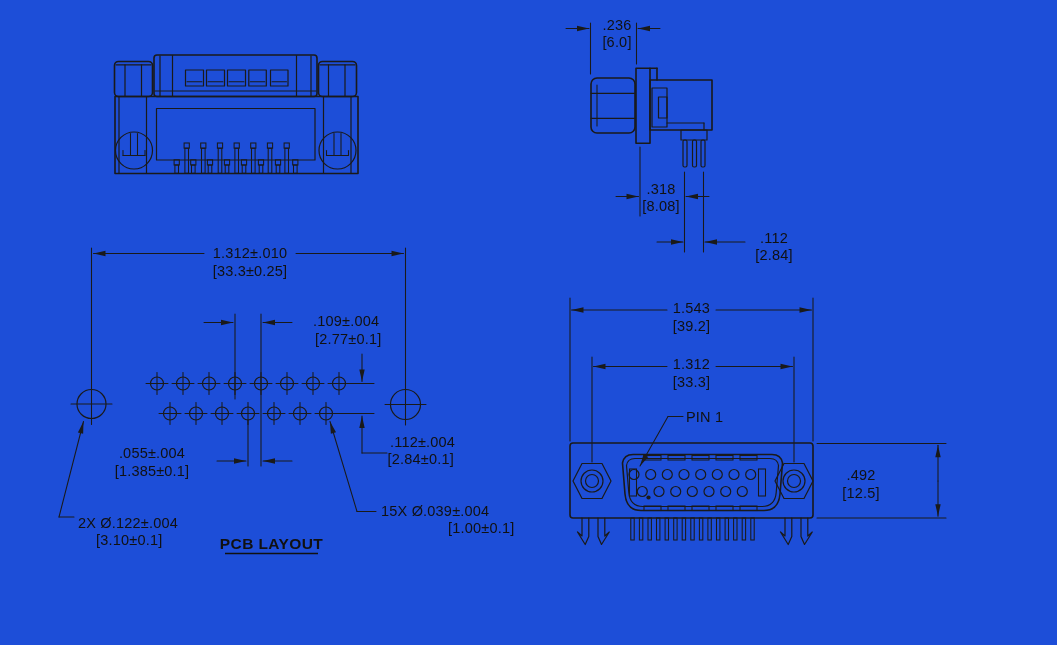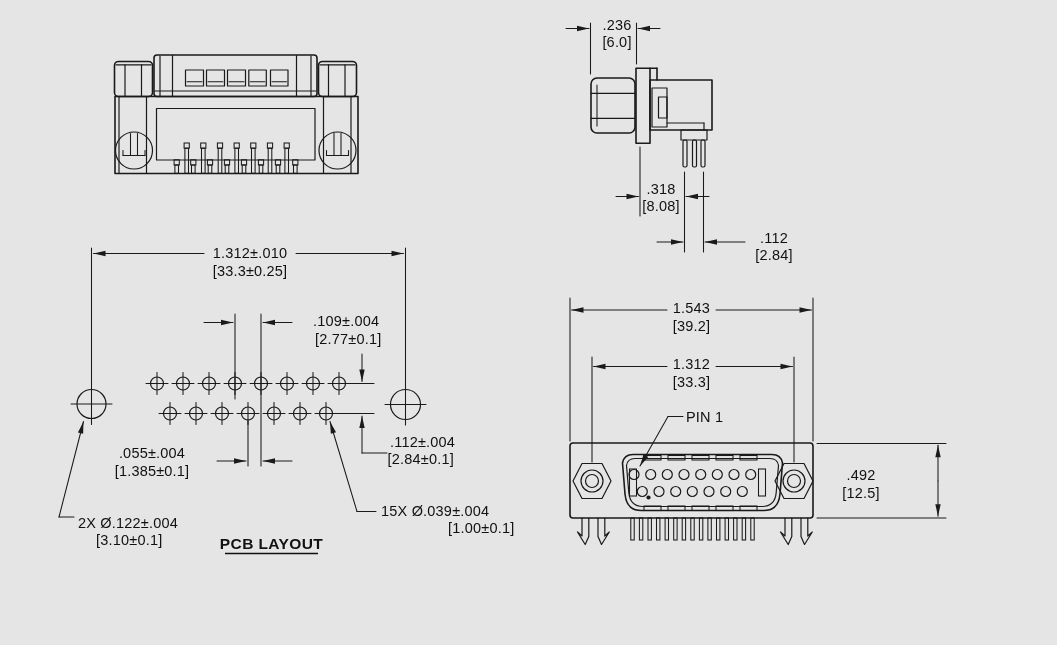--- a/index.html
+++ b/index.html
@@ -1,16 +1,16 @@
 <!DOCTYPE html>
 <html><head>
 <meta charset="utf-8">
 <style>
   html,body{margin:0;padding:0;background:#fff;}
-  .stage{position:relative;width:1057px;height:645px;background:#e5e5e5;overflow:hidden;}
+  .stage{position:relative;width:1057px;height:645px;background:#1d4ed8;overflow:hidden;}
   svg{display:block;}
   .ol{fill:none;stroke:#1a1a1a;stroke-width:1.6;stroke-linejoin:round;stroke-linecap:round;}
   .ol2{fill:none;stroke:#1a1a1a;stroke-width:1.2;stroke-linejoin:round;stroke-linecap:round;}
   .tl{fill:none;stroke:#1a1a1a;stroke-width:1.05;stroke-linecap:round;}
   .fill{fill:#1a1a1a;stroke:none;}
   text.dim{font-family:"Liberation Sans","DejaVu Sans",sans-serif;font-size:14.5px;fill:#111;letter-spacing:.2px;}
   text.mid{text-anchor:middle;}
   text.ttl{font-family:"Liberation Sans","DejaVu Sans",sans-serif;font-size:15.5px;font-weight:bold;fill:#111;letter-spacing:.4px;text-anchor:middle;}
 </style>
 </head>

